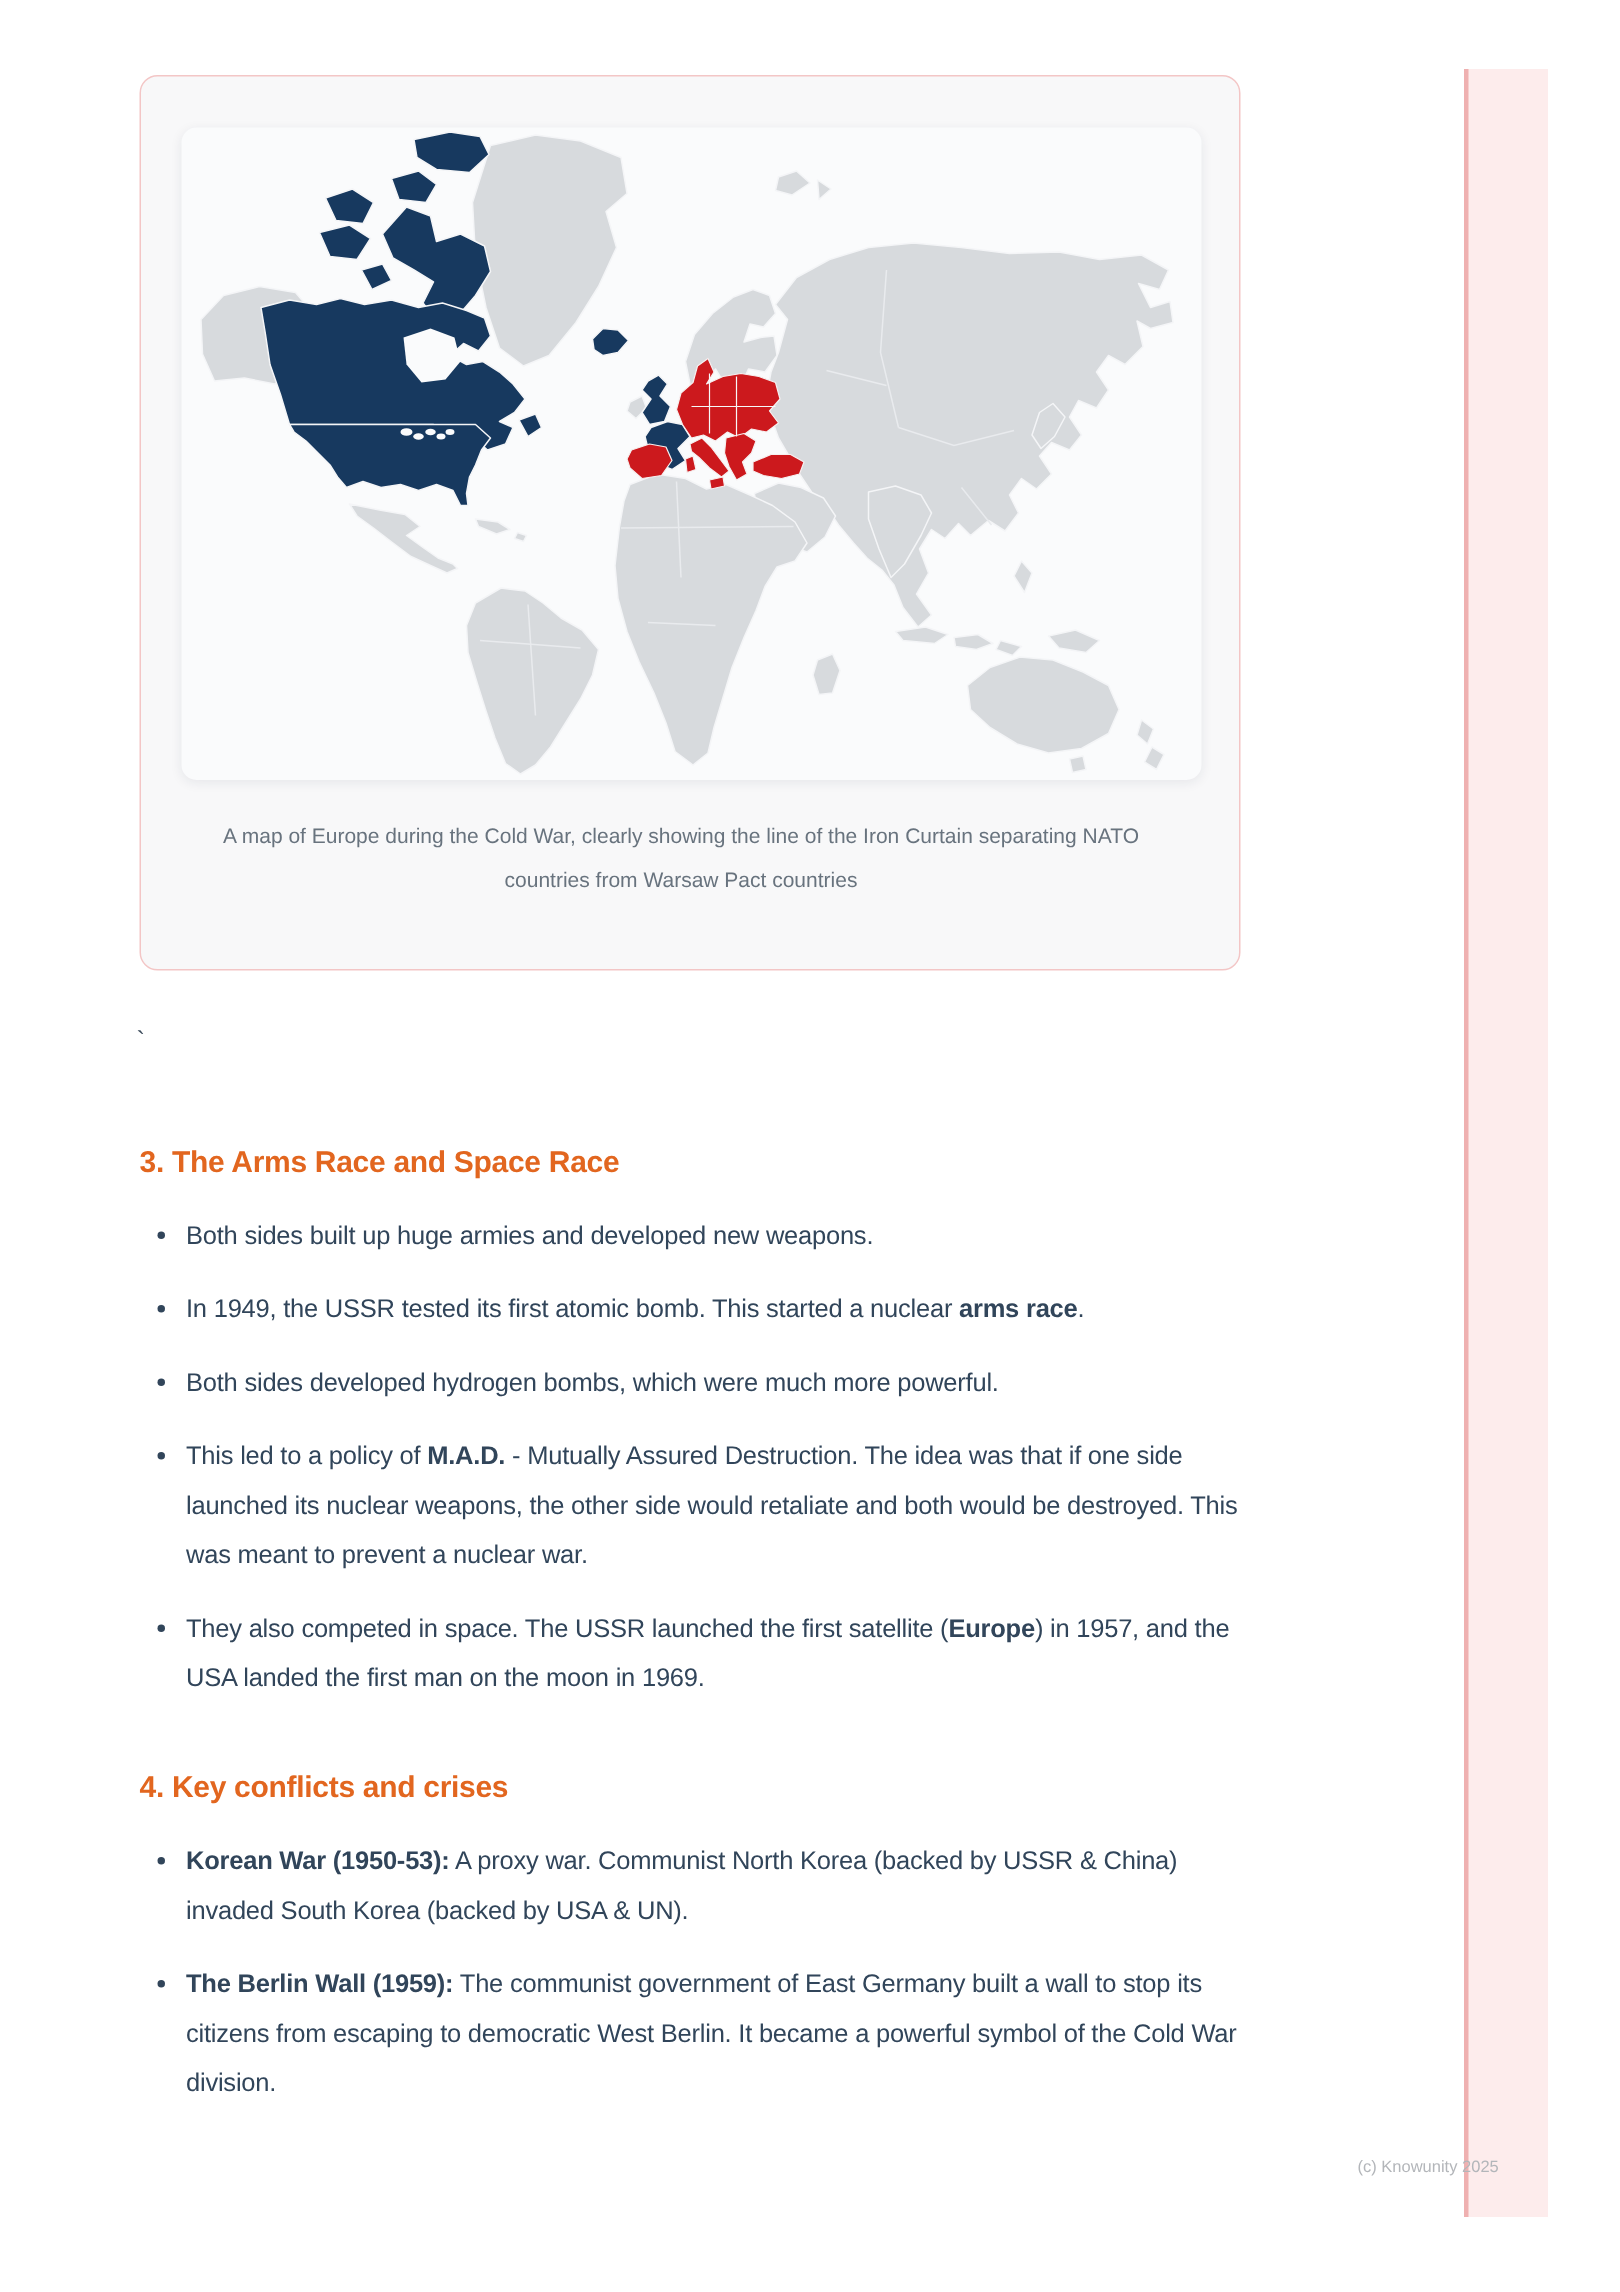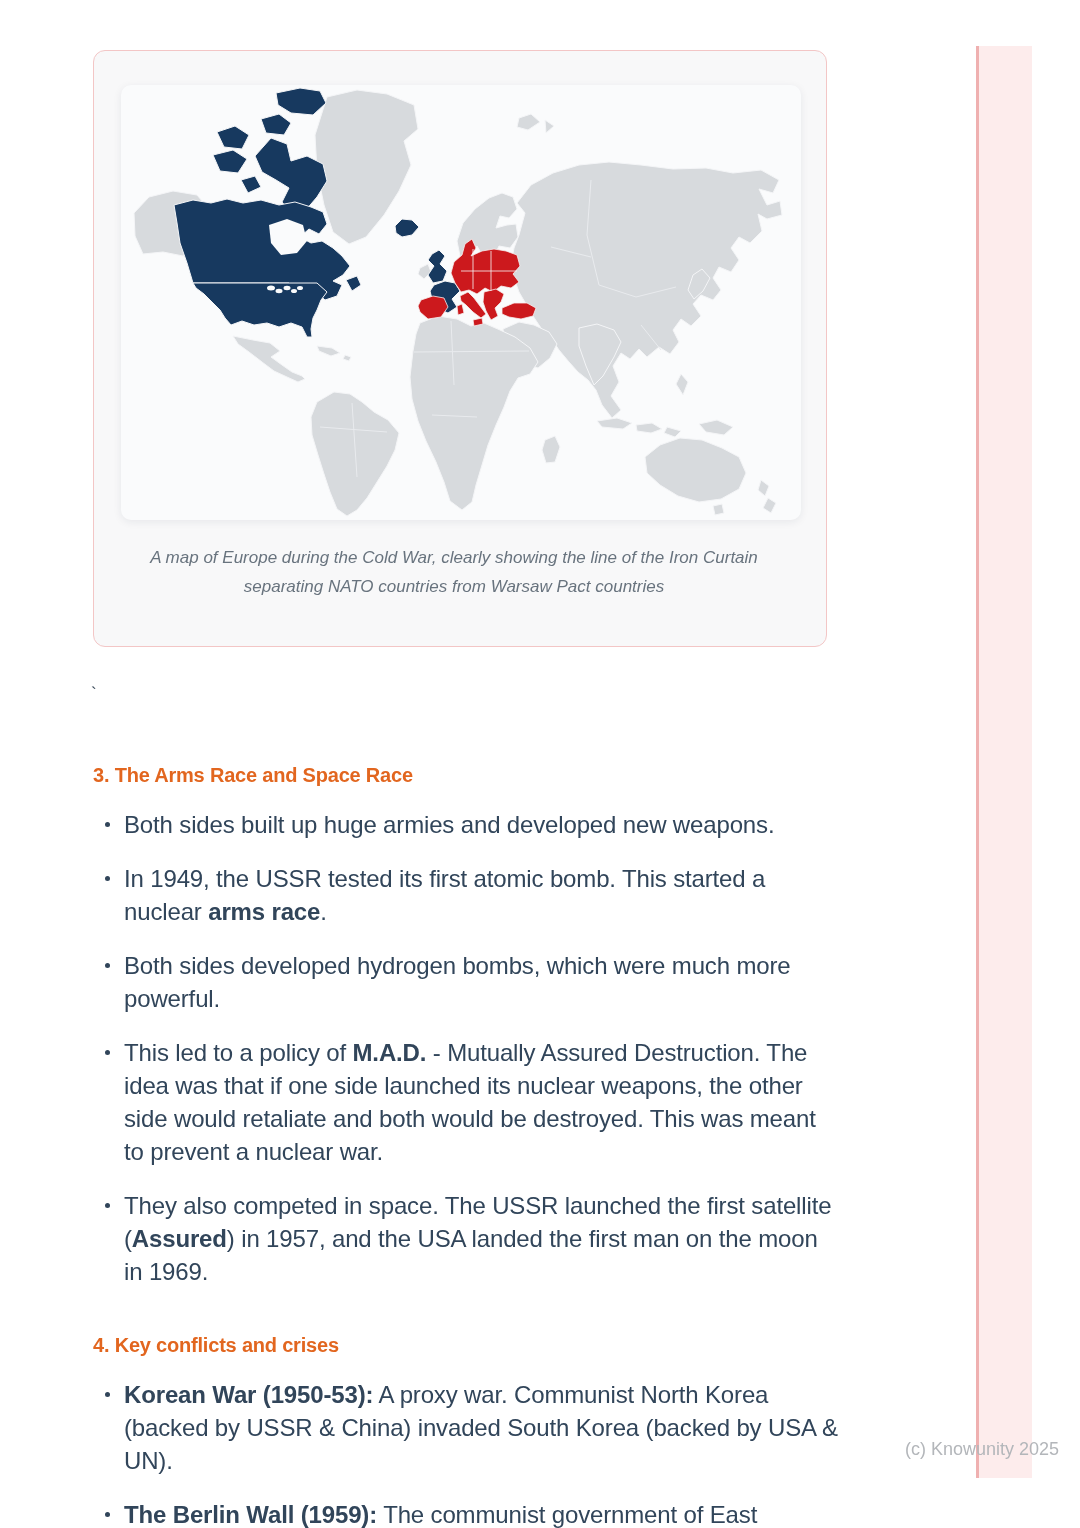--- a/index.html
+++ b/index.html
@@ -14,55 +14,55 @@
     box-sizing:border-box;
   }
   .map-panel{
     position:absolute;left:27px;top:34px;width:680px;height:435px;
     background:#fafbfc;border-radius:10px;box-shadow:0 2px 8px rgba(30,40,60,.08);
     overflow:hidden;
   }
   .map-panel svg{display:block;width:680px;height:435px;}
   .map-caption{
     position:absolute;left:0;right:12px;top:492px;text-align:center;
-    font-style:italic;color:#68737e;font-size:17px;line-height:29px;
+    color:#68737e;font-size:14px;line-height:29px;
   }
   .map-caption span{display:inline-block;max-width:648px;}
   
   .land{fill:var(--land);stroke:#f4f5f7;stroke-width:1;stroke-linejoin:round;}
   .nato{fill:var(--nato);stroke:#f4f5f7;stroke-width:1;stroke-linejoin:round;}
   .pact{fill:var(--pact);stroke:#f6f0f0;stroke-width:.8;stroke-linejoin:round;}
   .water{fill:#fafbfc;stroke:none;}
   .border-line{fill:none;stroke:#e9ebee;stroke-width:1;}
   .border-line-red{fill:none;stroke:#f7f8f9;stroke-width:.8;}
   
   .stray-backtick{position:absolute;left:91px;top:684px;font-size:17px;color:#3b4a5a;}
   
   .content{position:absolute;left:93px;top:764px;width:748px;}
   .section-heading{
     font-size:20px;font-weight:bold;color:var(--heading);
     margin:0 0 20px 0;letter-spacing:-.2px;
   }
   .bullet-list{margin:0 0 46px 0;padding:0;list-style:none;}
   .bullet-item{
     position:relative;padding-left:31px;margin-bottom:16px;
-    font-size:24px;line-height:33px;color:var(--body);letter-spacing:-.15px;margin-top:21px;
+    font-size:17px;line-height:33px;color:var(--body);letter-spacing:-.15px;
   }
   .bullet-item::before{
     content:"";position:absolute;left:12px;top:14px;width:5px;height:5px;
     border-radius:50%;background:var(--body);
   }
   .bullet-item strong{font-weight:bold;}
   
   .pink-bar{
     position:absolute;left:976px;top:46px;width:53px;height:1432px;
     background:var(--bar-fill);border-left:3px solid var(--bar-border);z-index:1;
   }
   .watermark{
-    position:absolute;left:905px;top:1439px;font-size:18px;color:#b3b6ba;z-index:2;
+    position:absolute;left:905px;top:1439px;font-size:11px;color:#b3b6ba;z-index:2;
     white-space:nowrap;
   }
 </style>
 </head>
 <body>
 
 <div class="page">
 
   <div class="pink-bar"></div>
 
@@ -153,21 +153,21 @@
   <div class="stray-backtick">`</div>
 
   <div class="content" id="sections-root">
       <section>
         <h2 class="section-heading">3. The Arms Race and Space Race</h2>
         <ul class="bullet-list">
           <li class="bullet-item"><span>Both sides built up huge armies and developed new weapons.</span></li>
           <li class="bullet-item"><span>In 1949, the USSR tested its first atomic bomb. This started a nuclear </span><strong>arms race</strong><span>.</span></li>
           <li class="bullet-item"><span>Both sides developed hydrogen bombs, which were much more powerful.</span></li>
           <li class="bullet-item"><span>This led to a policy of </span><strong>M.A.D.</strong><span> - Mutually Assured Destruction. The idea was that if one side launched its nuclear weapons, the other side would retaliate and both would be destroyed. This was meant to prevent a nuclear war.</span></li>
-          <li class="bullet-item"><span>They also competed in space. The USSR launched the first satellite (</span><strong>Assured</strong><span>) in 1957, and the USA landed the first man on the moon in 1969.</span></li>
+          <li class="bullet-item"><span>They also competed in space. The USSR launched the first satellite (</span><strong>Europe</strong><span>) in 1957, and the USA landed the first man on the moon in 1969.</span></li>
         </ul>
       </section>
       <section>
         <h2 class="section-heading">4. Key conflicts and crises</h2>
         <ul class="bullet-list">
           <li class="bullet-item"><strong>Korean War (1950-53):</strong><span> A proxy war. Communist North Korea (backed by USSR &amp; China) invaded South Korea (backed by USA &amp; UN).</span></li>
           <li class="bullet-item"><strong>The Berlin Wall (1959):</strong><span> The communist government of East Germany built a wall to stop its citizens from escaping to democratic West Berlin. It became a powerful symbol of the Cold War division.</span></li>
         </ul>
       </section>
     </div>

